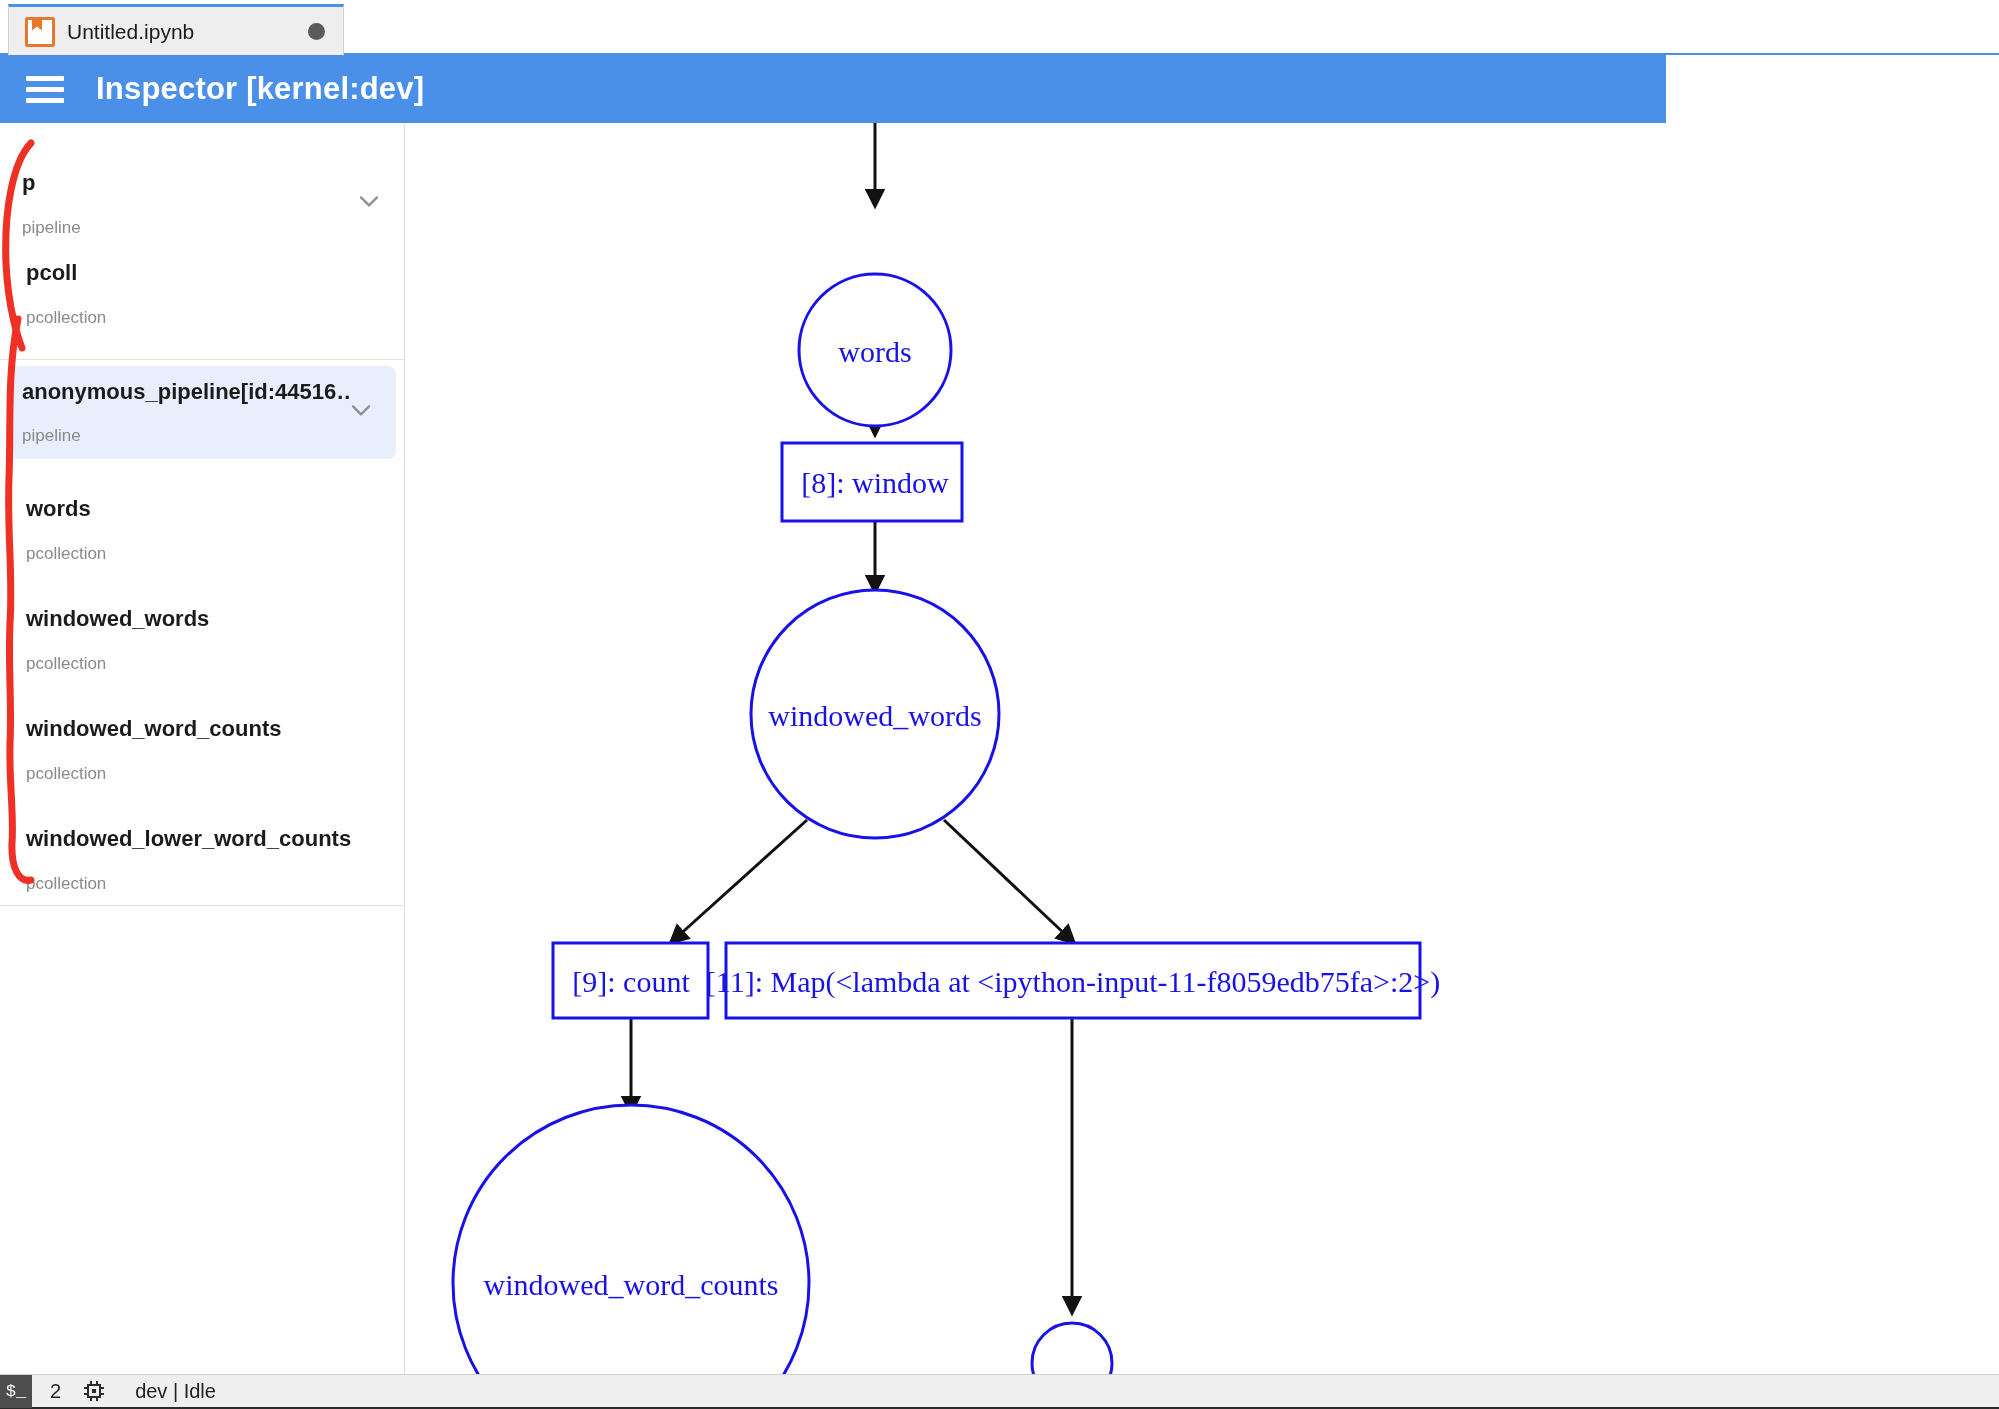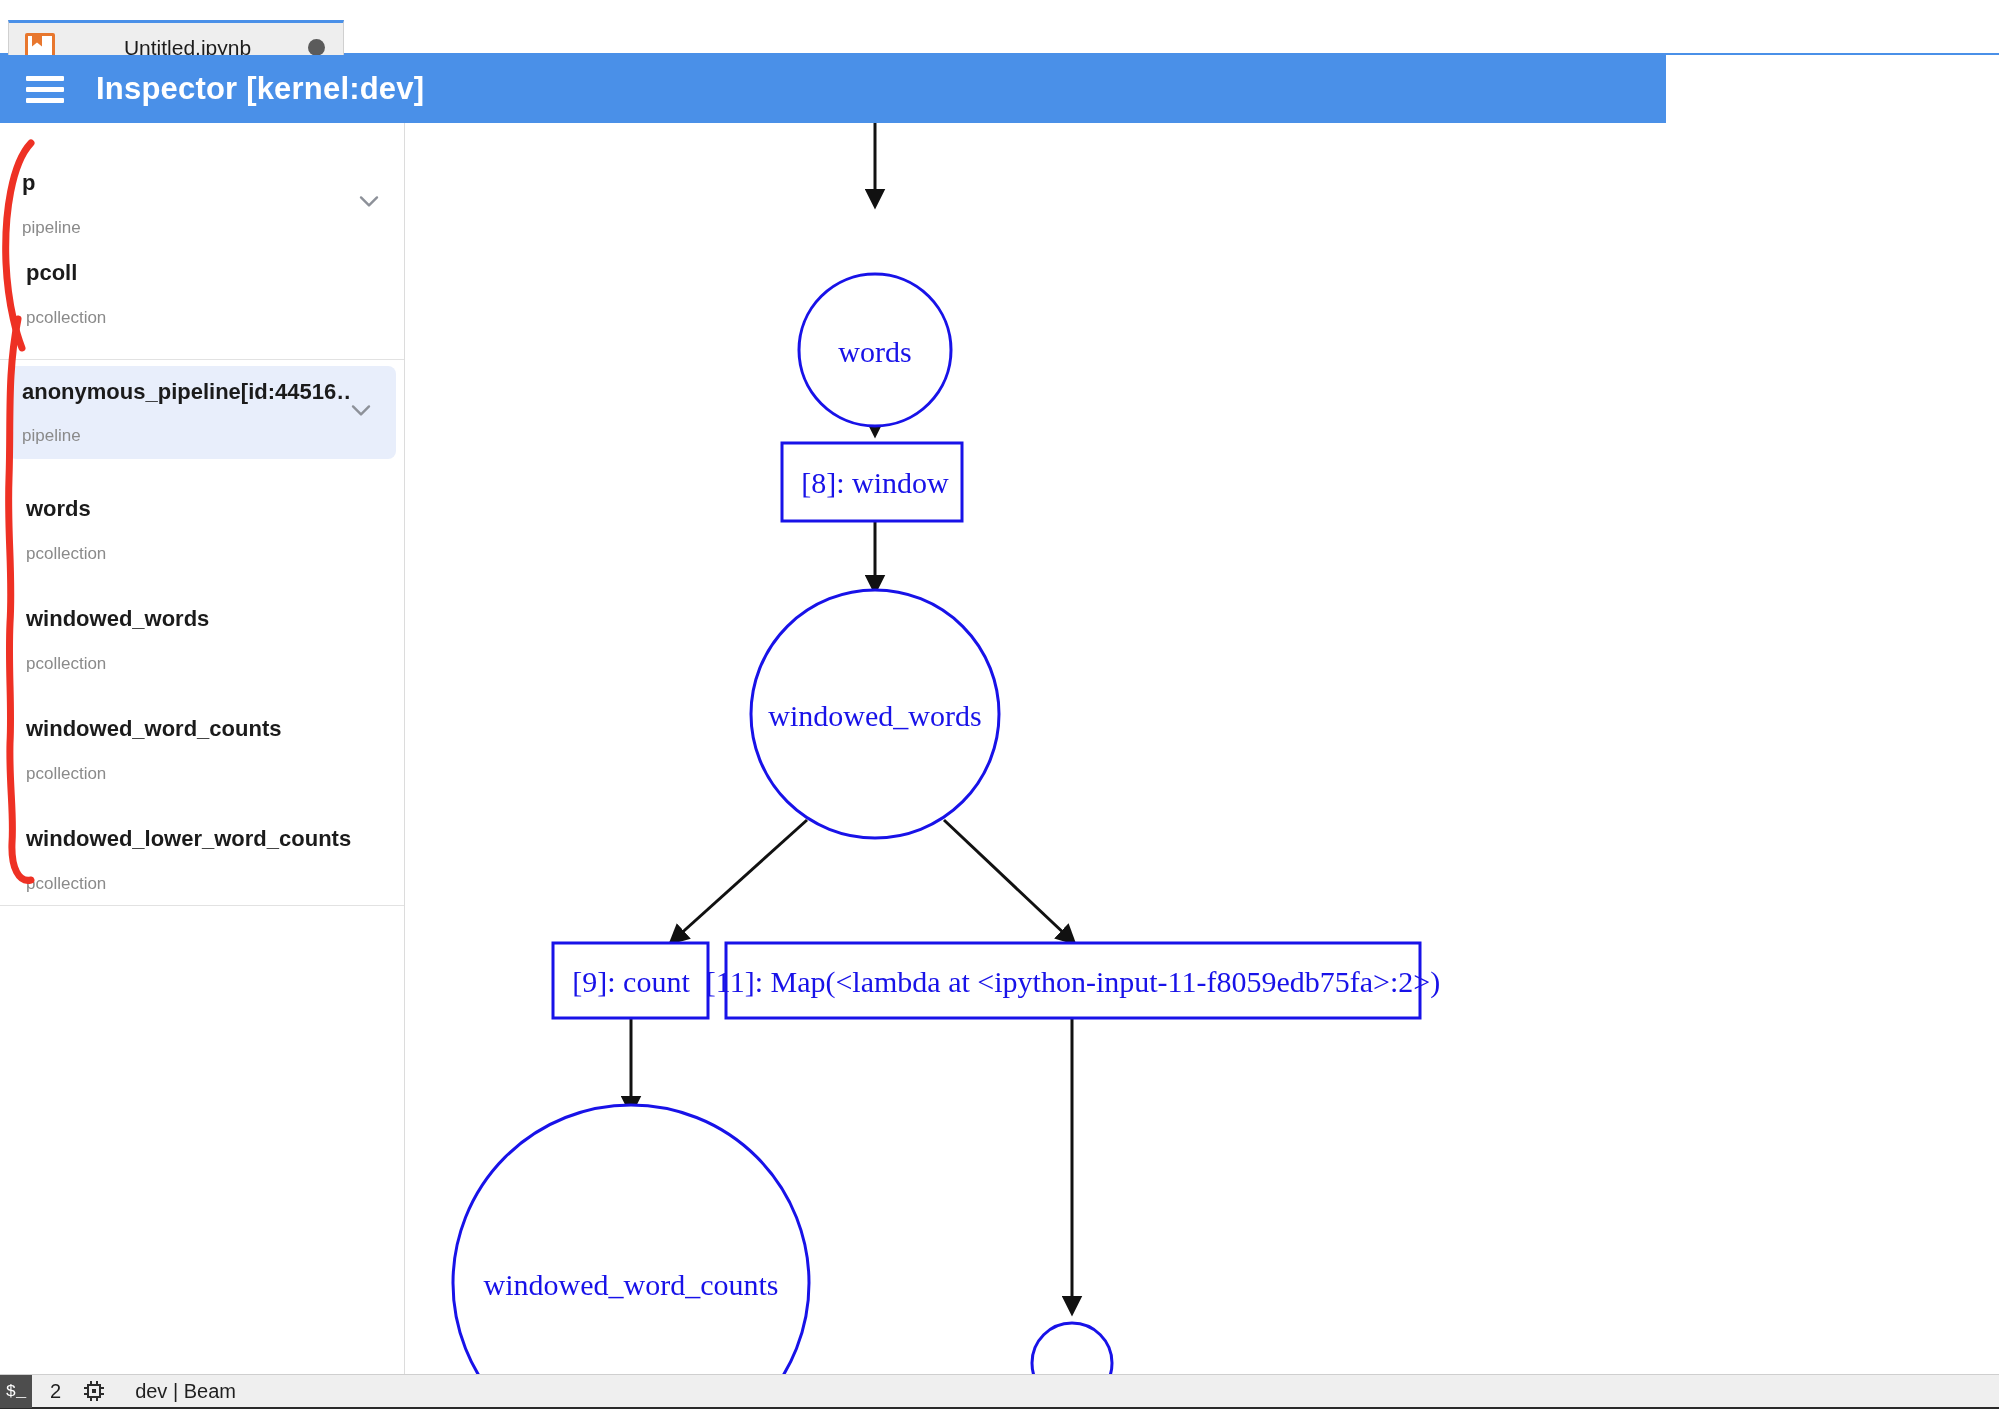--- a/index.html
+++ b/index.html
@@ -21,31 +21,30 @@
     position: absolute;
     left: 0; top: 0;
     width: 1999px;
     height: 55px;
     background: #ffffff;
     border-bottom: 2px solid #4a90e8;
     box-sizing: border-box;
   }
   .tab {
     position: absolute;
-    top: 20px;
+    top: 4px;
     height: 52px;
     box-sizing: border-box;
     display: flex;
     align-items: center;
     border: 1px solid #d0d0d0;
     border-bottom: none;
     font-size: 21px;
     color: #1c1c1c;
     white-space: nowrap;
-    text-align: center;
   }
   .tab.inactive {
     left: 8px;
     width: 336px;
     background: #eeeeee;
     border-top: 3px solid #4a90e8;
     padding: 0 18px 0 16px;
   }
   .tab.active {
     left: 344px;
@@ -380,14 +379,14 @@
           <line x1="16" y1="3" x2="16" y2="7"></line>
         <line x1="10" y1="19" x2="10" y2="23"></line>
           <line x1="16" y1="19" x2="16" y2="23"></line>
         <line x1="3" y1="10" x2="7" y2="10"></line>
           <line x1="3" y1="16" x2="7" y2="16"></line>
         <line x1="19" y1="10" x2="23" y2="10"></line>
           <line x1="19" y1="16" x2="23" y2="16"></line>
       </g>
     </svg>
   </span>
-  <div class="sb-kernel">dev | Beam</div>
+  <div class="sb-kernel">dev | Idle</div>
 </div>
 
 </body></html>

